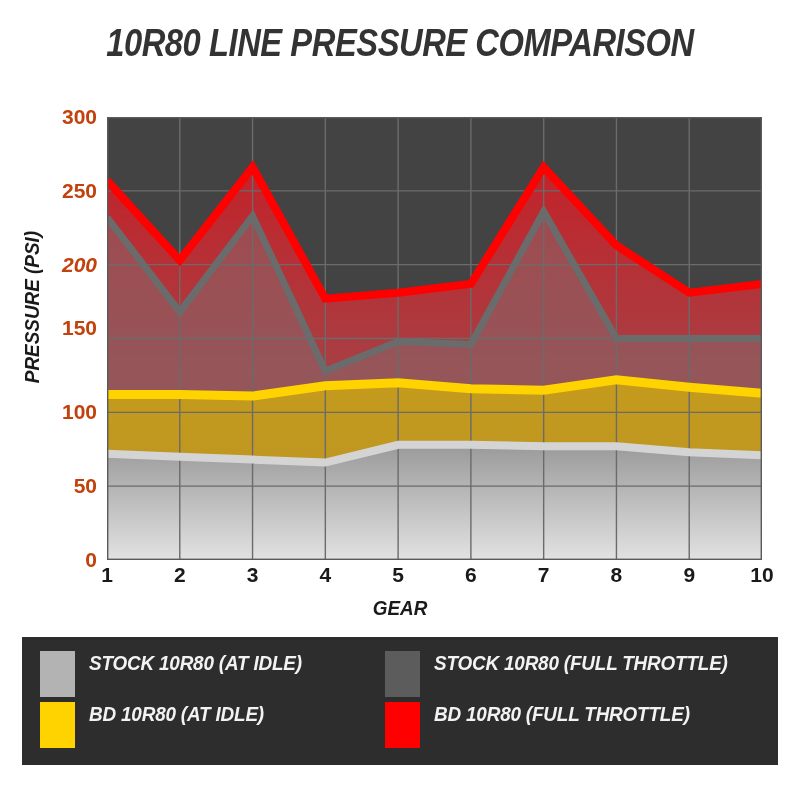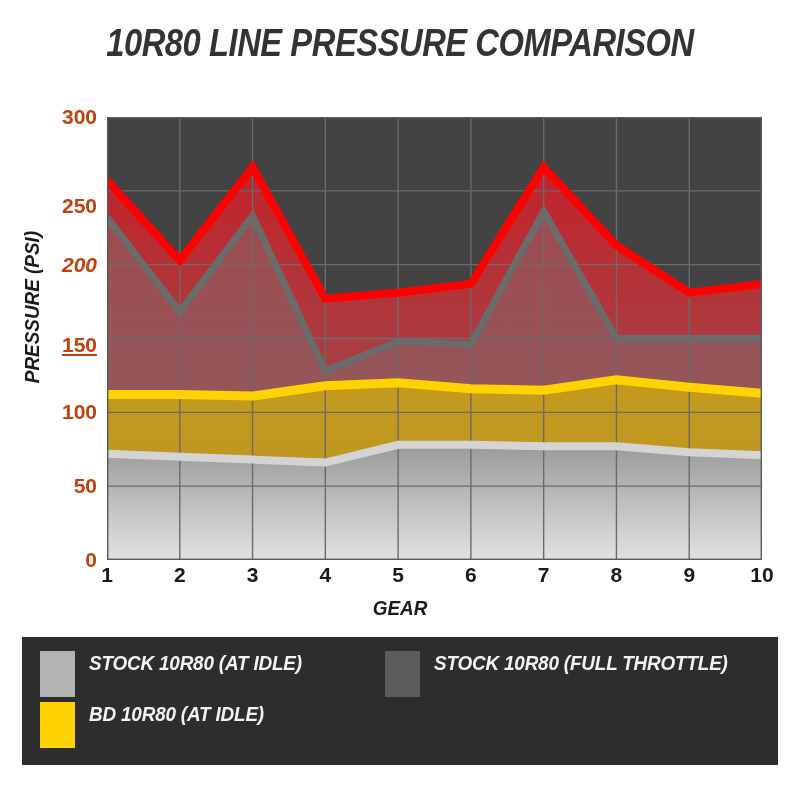--- a/index.html
+++ b/index.html
@@ -146,23 +146,23 @@
 <div id="root">
 
   <div class="chart-title">10R80 LINE PRESSURE COMPARISON</div>
 
   <div class="axis-label-y">PRESSURE (PSI)</div>
 
   <div id="yticks">
       <div class="ytick" style="top: 549px; right: 703px;">0</div>
       <div class="ytick" style="top: 475.167px; right: 703px;">50</div>
       <div class="ytick" style="top: 401.333px; right: 703px;">100</div>
-      <div class="ytick" style="top: 334px; right: 703px; text-decoration: underline;">150</div>
+      <div class="ytick" style="top: 317px; right: 703px;">150</div>
       <div class="ytick" style="top: 253.667px; right: 703px; font-style: italic;">200</div>
-      <div class="ytick" style="top: 179.833px; right: 703px; margin-top: 15px;">250</div>
+      <div class="ytick" style="top: 179.833px; right: 703px;">250</div>
       <div class="ytick" style="top: 106px; right: 703px;">300</div>
     </div>
 
   <div id="xticks">
       <div class="xtick" style="left: 107px;">1</div>
       <div class="xtick" style="left: 179.778px;">2</div>
       <div class="xtick" style="left: 252.556px;">3</div>
       <div class="xtick" style="left: 325.333px;">4</div>
       <div class="xtick" style="left: 398.111px;">5</div>
       <div class="xtick" style="left: 470.889px;">6</div>
@@ -230,16 +230,20 @@
           <div class="legend-text">STOCK 10R80 (AT IDLE)</div>
         </div>
         <div class="legend-item">
           <div class="legend-swatch" style="background: rgb(92, 92, 92);"></div>
           <div class="legend-text">STOCK 10R80 (FULL THROTTLE)</div>
         </div>
         <div class="legend-item">
           <div class="legend-swatch" style="background: rgb(255, 211, 0);"></div>
           <div class="legend-text">BD 10R80 (AT IDLE)</div>
         </div>
+        <div class="legend-item">
+          <div class="legend-swatch" style="background: rgb(255, 0, 0);"></div>
+          <div class="legend-text">BD 10R80 (FULL THROTTLE)</div>
+        </div>
       </div>
   </div>
 
 </div>
 
 </body></html>

